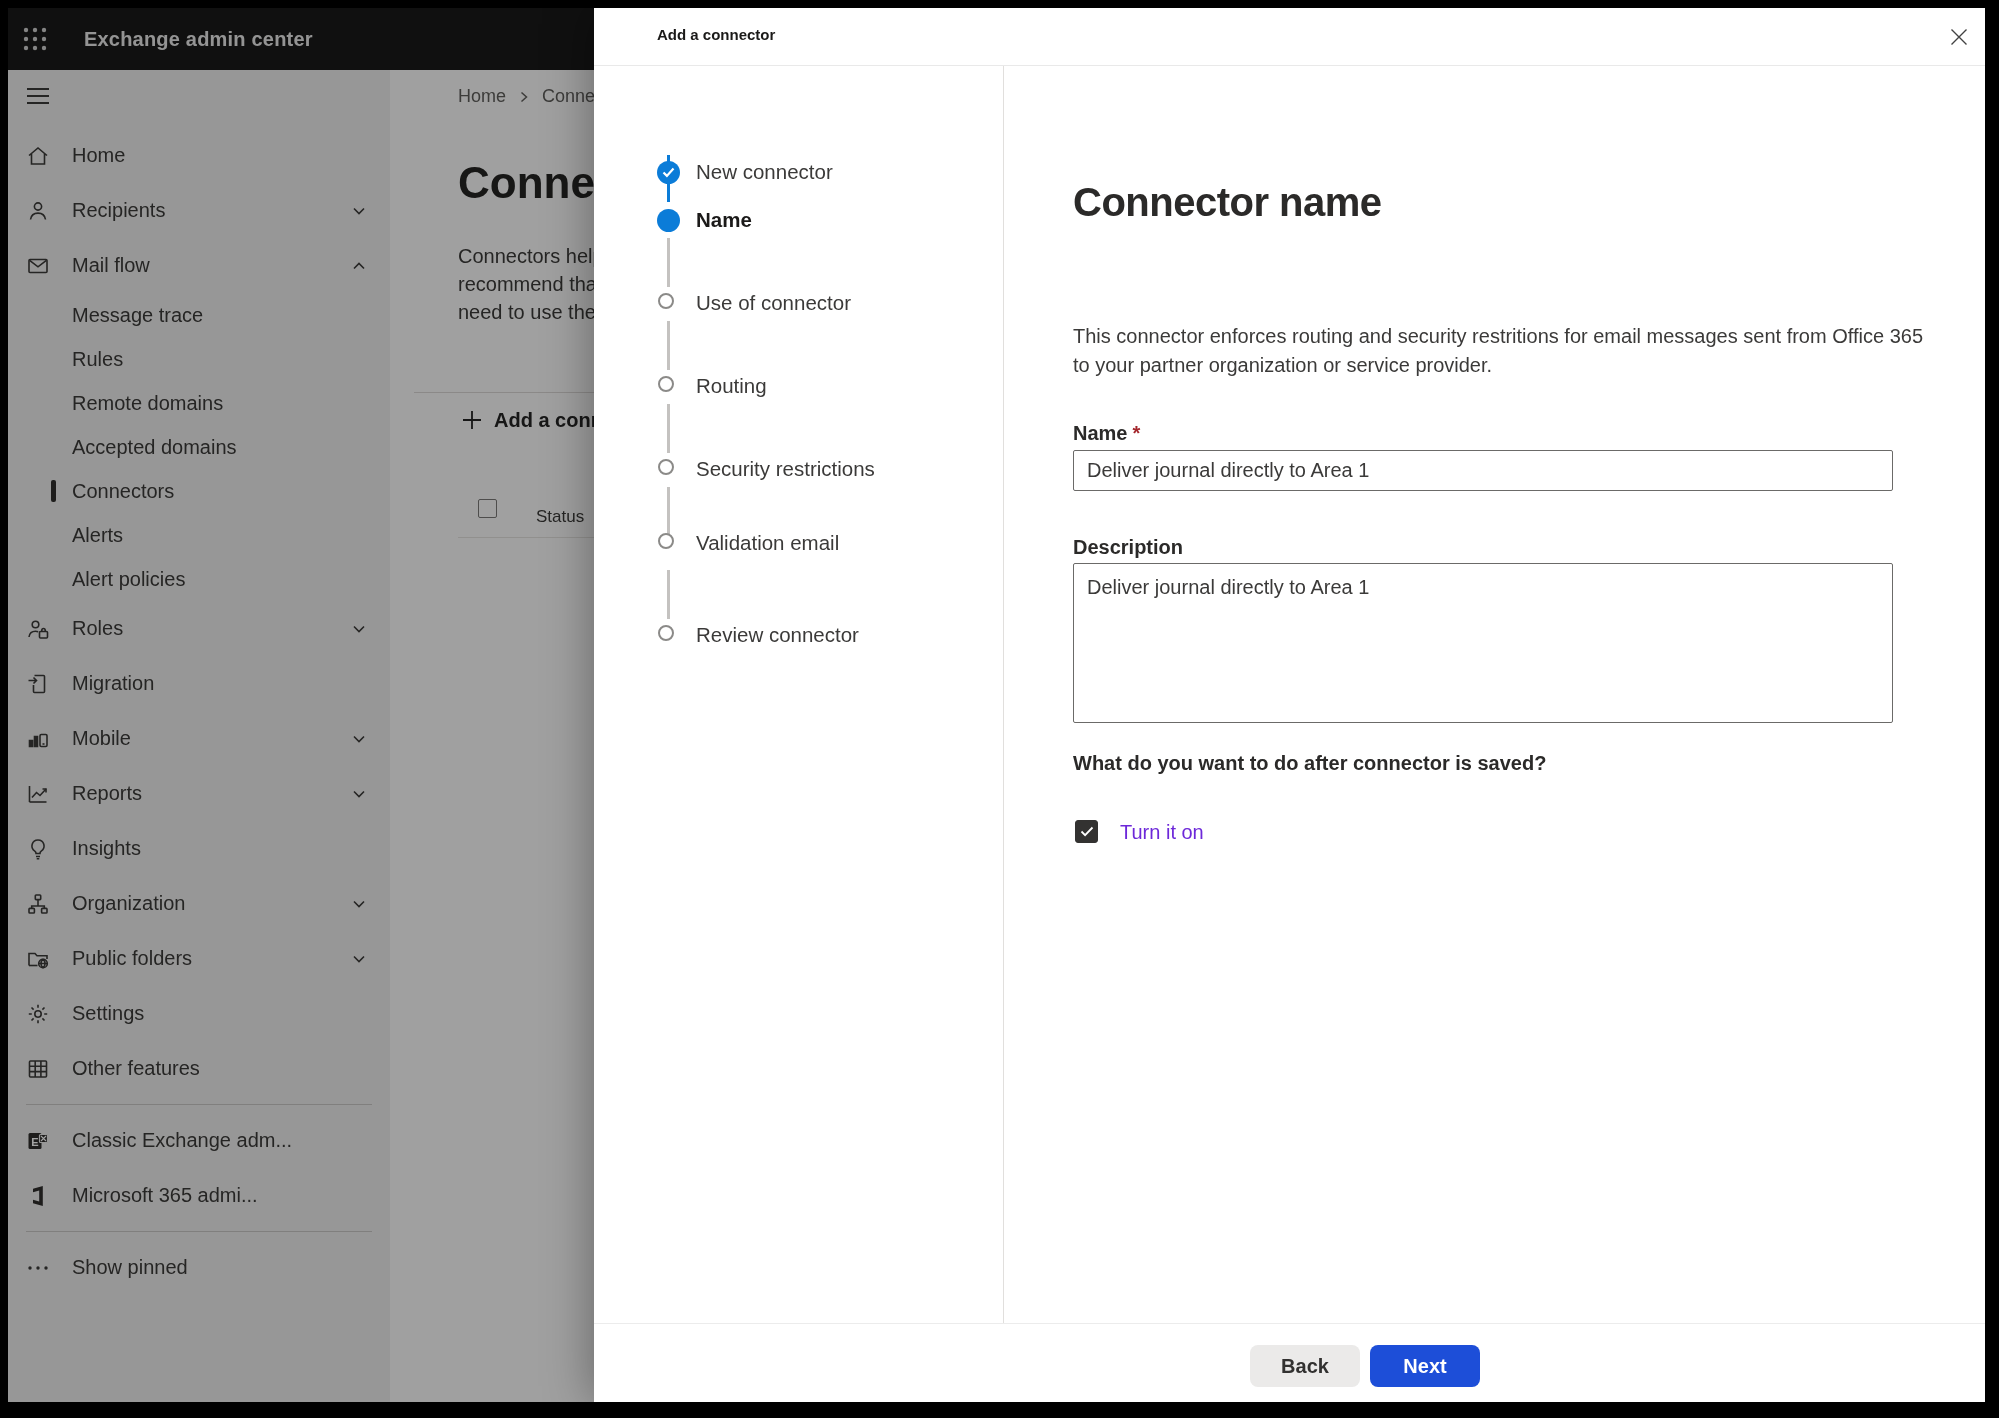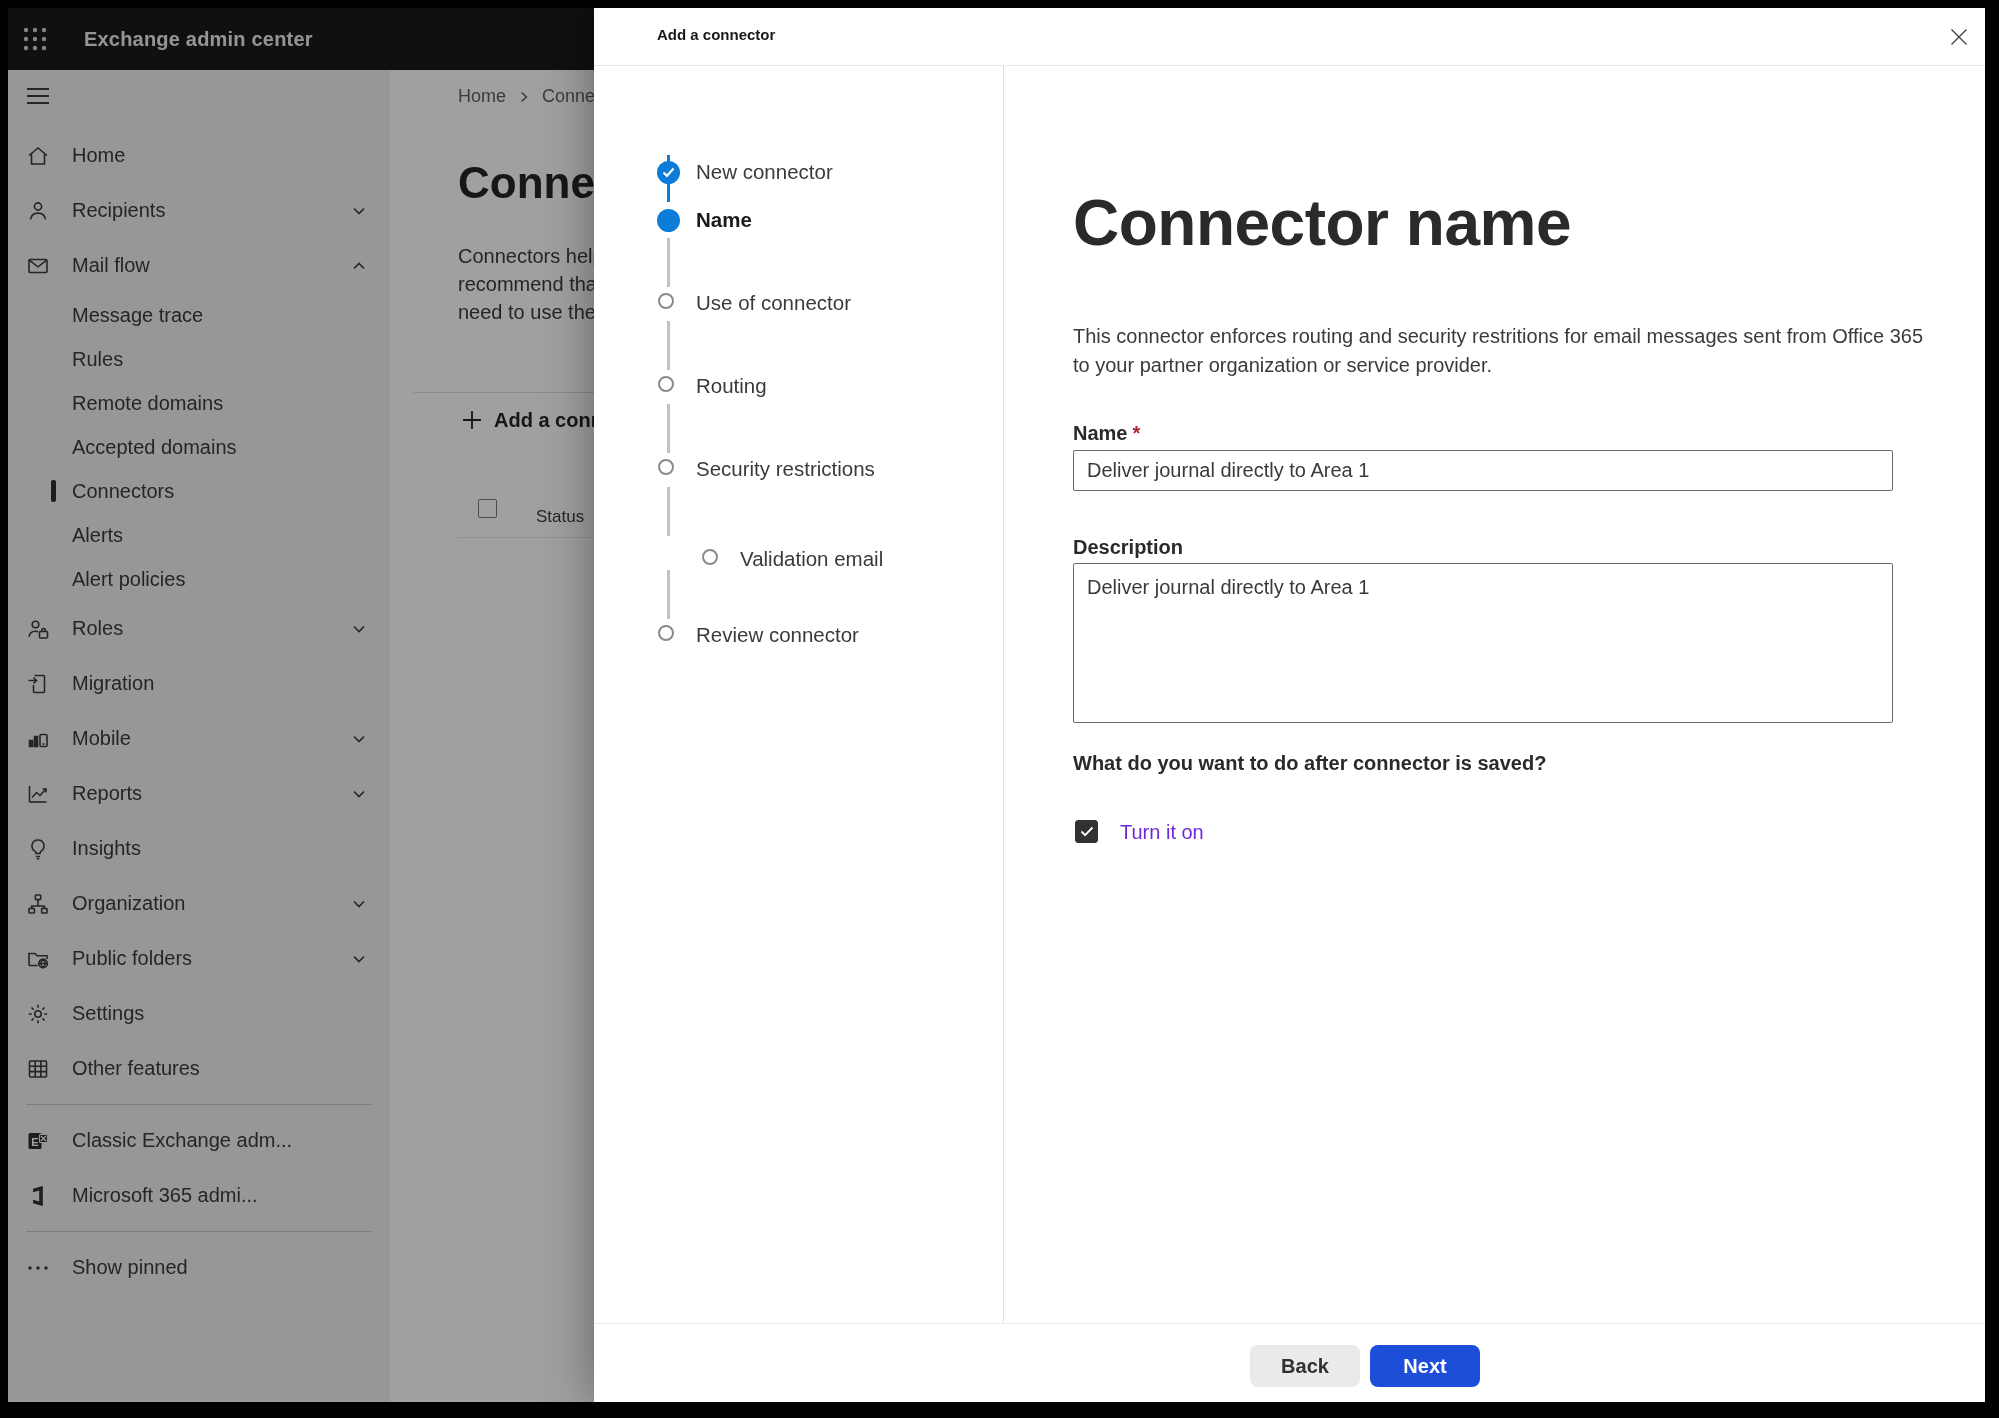--- a/index.html
+++ b/index.html
@@ -54,21 +54,21 @@
   
   .step-row{position:absolute;left:0;height:34px;display:flex;align-items:center;cursor:pointer;}
   .step-circle{position:absolute;left:63px;width:23px;height:23px;border-radius:50%;background:#0b7cd8;display:flex;align-items:center;justify-content:center;}
   .step-circle.todo{left:64px;width:16px;height:16px;background:#fff;border:2.5px solid #8b8a88;}
   .step-label{position:absolute;left:102px;font-size:20.5px;color:#3b3a39;white-space:nowrap;}
   .step-label.active{font-weight:700;color:#1b1a19;}
   .step-line{position:absolute;left:73px;width:3px;background:#c4c2c0;}
   .step-line.blue{background:#0b7cd8;}
 
   
-  .c-h1{left:479px;top:178px;font-size:64px;font-weight:700;letter-spacing:-.5px;color:#2b2a29;}
+  .c-h1{left:479px;top:172px;font-size:40px;font-weight:700;letter-spacing:-.5px;color:#2b2a29;}
   .c-para{left:479px;top:314px;font-size:20px;line-height:29px;color:#3b3a39;}
   .c-label{position:absolute;font-size:20px;font-weight:700;color:#2b2a29;}
   .req{color:#a4262c;font-weight:700;margin-left:5px;}
   .c-input{left:479px;top:442px;width:820px;height:41px;border:1px solid #6b6a68;border-radius:2px;background:#fff;font-size:20px;color:#3b3a39;padding:0 13px;outline:none;}
   .c-textarea{left:479px;top:555px;width:820px;height:160px;border:1px solid #6b6a68;border-radius:2px;background:#fff;font-size:20px;color:#3b3a39;padding:10px 13px;outline:none;resize:none;line-height:26px;}
   .chkbox{left:481px;top:812px;width:23px;height:23px;background:#333231;border:1px solid #333231;border-radius:3px;display:flex;align-items:center;justify-content:center;cursor:pointer;}
   .chk-label{left:526px;top:813px;font-size:20px;color:#6d28d9;}
   .btn{position:absolute;top:1337px;width:110px;height:42px;border:none;border-radius:8px;font-size:20px;font-weight:600;cursor:pointer;display:flex;align-items:center;justify-content:center;}
   .btn-back{left:656px;background:#ebeae9;color:#323130;}
   .btn-next{left:776px;background:#1d4ed8;color:#fff;}
@@ -349,21 +349,21 @@
         <span class="step-label">Use of connector</span>
       </div>
       <div class="abs step-row" style="top:361px;width:400px;">
         <span class="step-circle todo" style="top:7px;"></span>
         <span class="step-label">Routing</span>
       </div>
       <div class="abs step-row" style="top:444px;width:400px;">
         <span class="step-circle todo" style="top:7px;"></span>
         <span class="step-label">Security restrictions</span>
       </div>
-      <div class="abs step-row" style="top:534px;width:400px;margin-left:44px;">
+      <div class="abs step-row" style="top:518px;width:400px;">
         <span class="step-circle todo" style="top:7px;"></span>
         <span class="step-label">Validation email</span>
       </div>
       <div class="abs step-row" style="top:610px;width:400px;">
         <span class="step-circle todo" style="top:7px;"></span>
         <span class="step-label">Review connector</span>
       </div>
 
       <div class="abs c-h1">Connector name</div>
       <div class="abs c-para">

